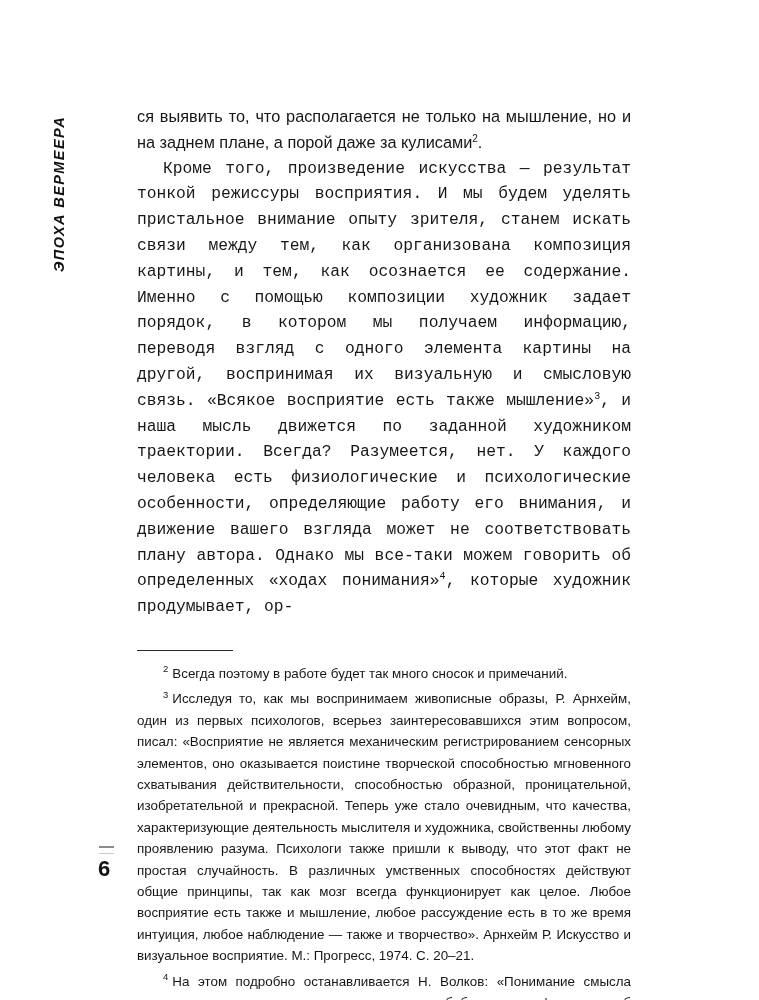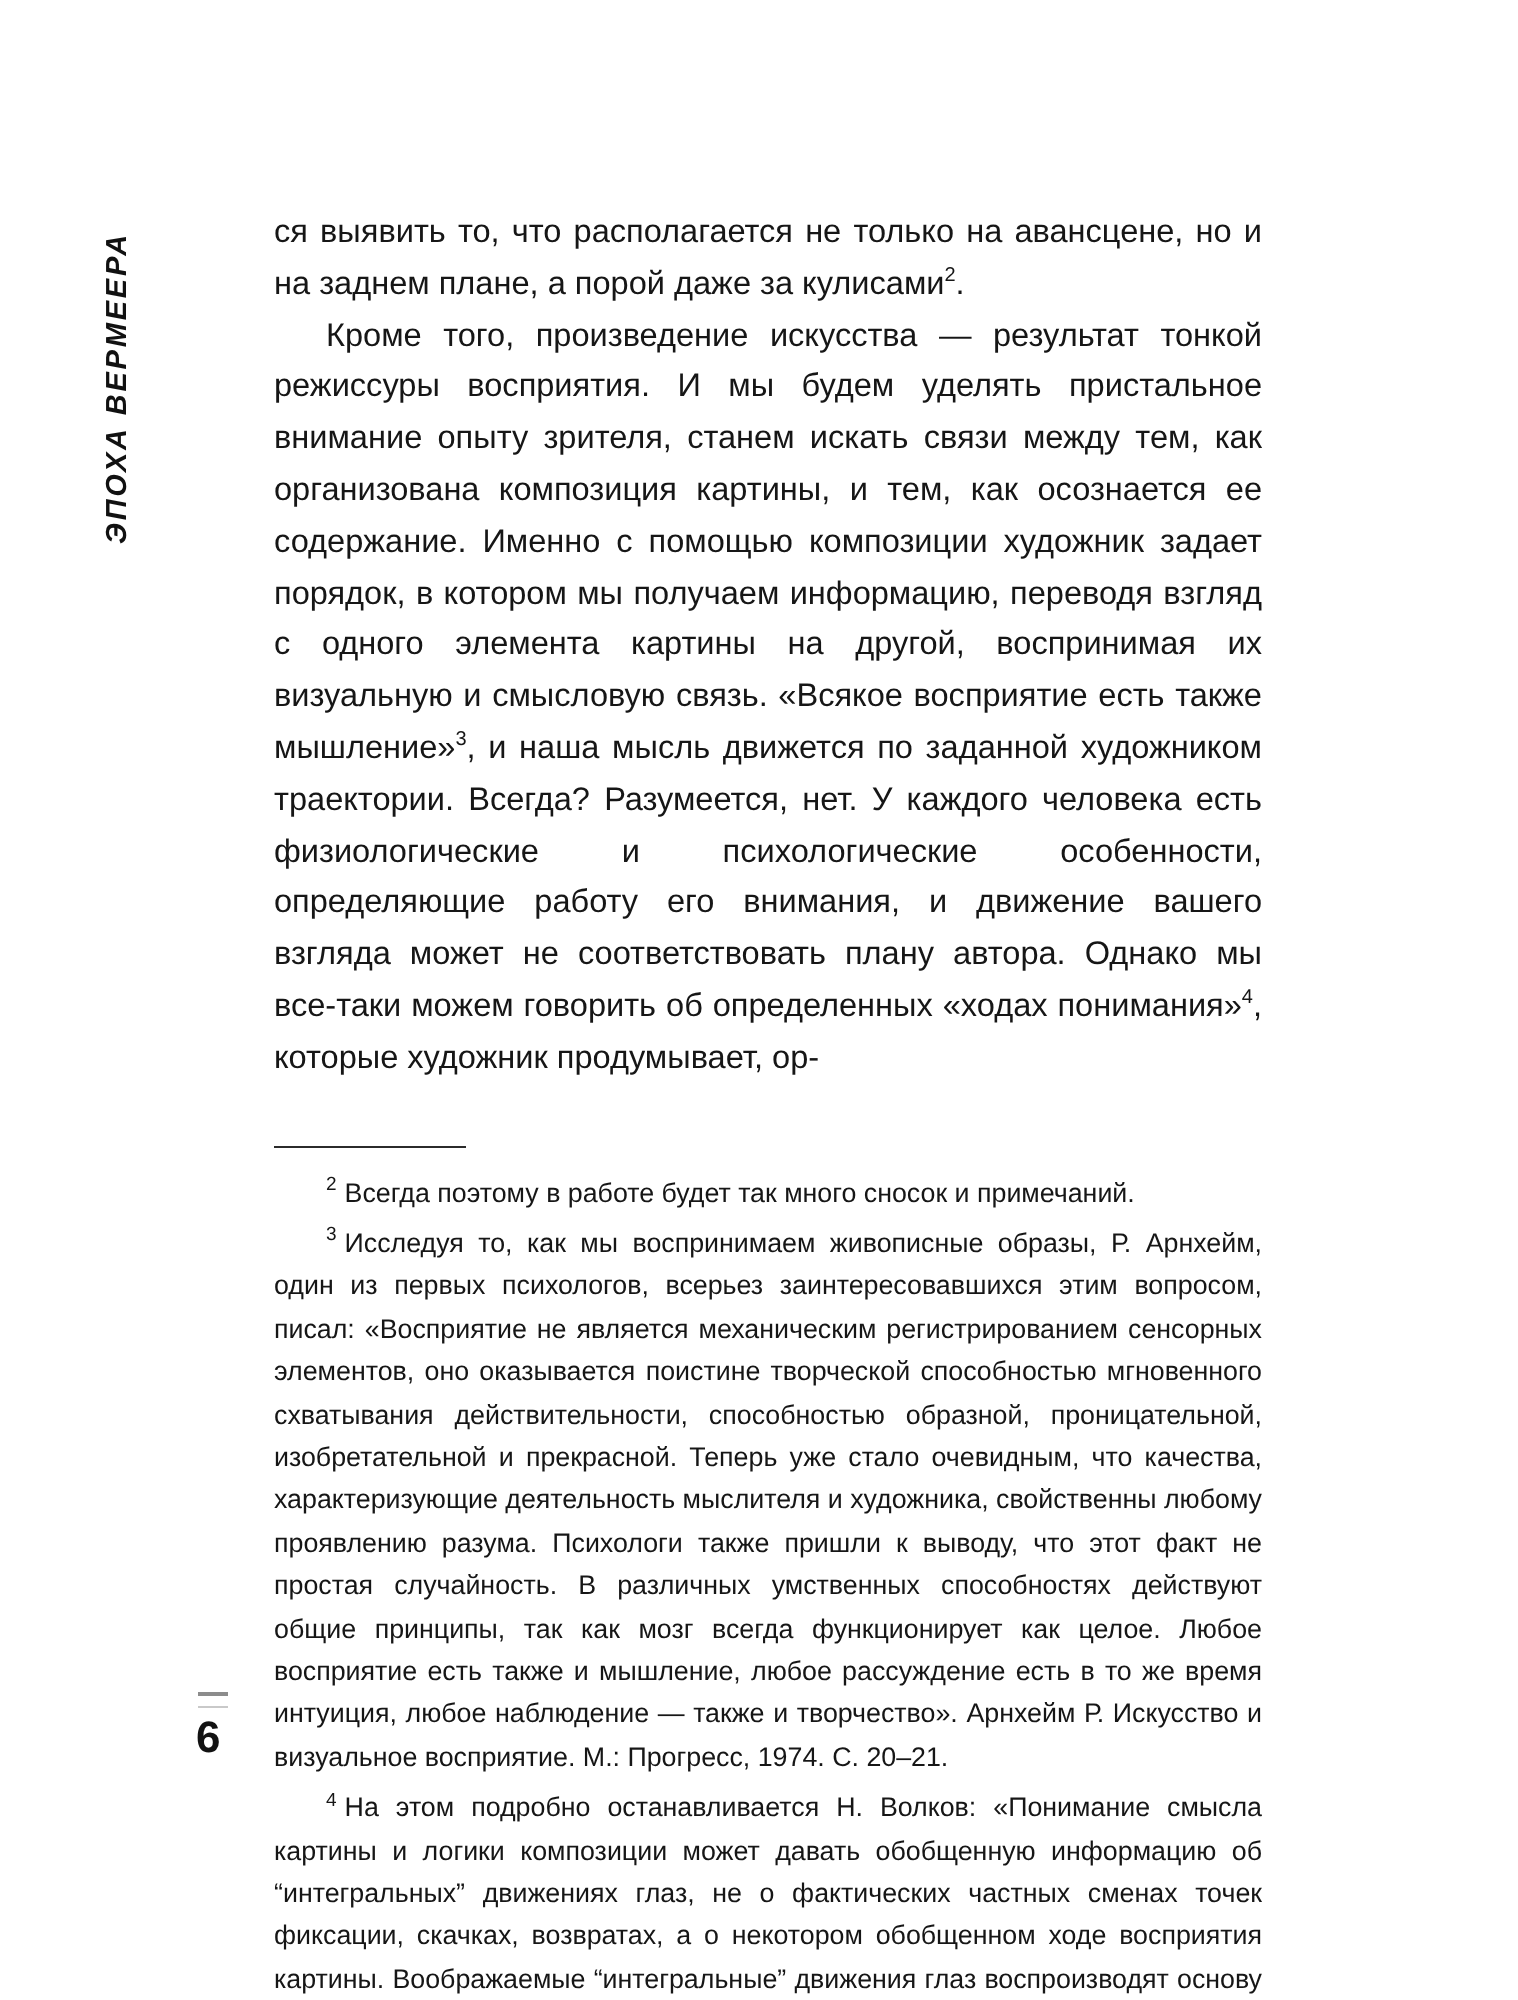--- a/index.html
+++ b/index.html
@@ -86,20 +86,21 @@
     margin: 0;
     font-size: 16.3px;
     line-height: 25.8px;
     text-align: justify;
     text-justify: inter-word;
     color: #161616;
     hyphens: manual;
   }
   .body-par.indent {
     text-indent: 26px;
+    font-family: Liberation Mono, monospace;
   }
 
   sup.fn-ref {
     font-size: 10px;
     line-height: 0;
     vertical-align: super;
   }
 
   
   .fn-rule {
@@ -139,21 +140,21 @@
   </div>
 
   <div class="folio">
     <div class="folio-rule"></div>
     <div class="folio-rule2"></div>
     <div class="folio-number">6</div>
   </div>
 
   <div class="text-column">
 
-    <p class="body-par"><span>ся выявить то, что располагается не только на авансцене, но и на заднем плане, а порой даже за кулисами</span><sup class="fn-ref">2</sup><span>.</span></p>
+    <p class="body-par"><span>ся выявить то, что располагается не только на мышление, но и на заднем плане, а порой даже за кулисами</span><sup class="fn-ref">2</sup><span>.</span></p>
 
     <p class="body-par indent"><span>Кроме того, произведение искусства — результат тонкой режиссуры восприятия. И мы будем уделять пристальное внимание опыту зрителя, станем искать связи между тем, как организована композиция картины, и тем, как осознается ее содержание. Именно с помощью композиции художник задает порядок, в котором мы получаем информацию, переводя взгляд с одного элемента картины на другой, воспринимая их визуальную и смысловую связь. «Всякое восприятие есть также мышление»</span><sup class="fn-ref">3</sup><span>, и наша мысль движется по заданной художником траектории. Всегда? Разумеется, нет. У каждого человека есть физиологические и психологические особенности, определяющие работу его внимания, и движение вашего взгляда может не соответствовать плану автора. Однако мы все-таки можем говорить об определенных «ходах понимания»</span><sup class="fn-ref">4</sup><span>, которые художник продумывает, ор-</span></p>
 
     <div class="fn-rule"></div>
 
     <div class="footnotes">
 
       <p class="footnote"><span class="fn-marker">2</span><span>Всегда поэтому в работе будет так много сносок и примечаний.</span></p>
 
       <p class="footnote"><span class="fn-marker">3</span><span>Исследуя то, как мы воспринимаем живописные образы, Р. Арнхейм, один из первых психологов, всерьез заинтересовавшихся этим вопросом, писал: «Восприятие не является механическим регистрированием сенсорных элементов, оно оказывается поистине творческой способностью мгновенного схватывания действительности, способностью образной, проницательной, изобретательной и прекрасной. Теперь уже стало очевидным, что качества, характеризующие деятельность мыслителя и художника, свойственны любому проявлению разума. Психологи также пришли к выводу, что этот факт не простая случайность. В различных умственных способностях действуют общие принципы, так как мозг всегда функционирует как целое. Любое восприятие есть также и мышление, любое рассуждение есть в то же время интуиция, любое наблюдение — также и творчество». Арнхейм Р. Искусство и визуальное восприятие. М.: Прогресс, 1974. С. 20–21.</span></p>

